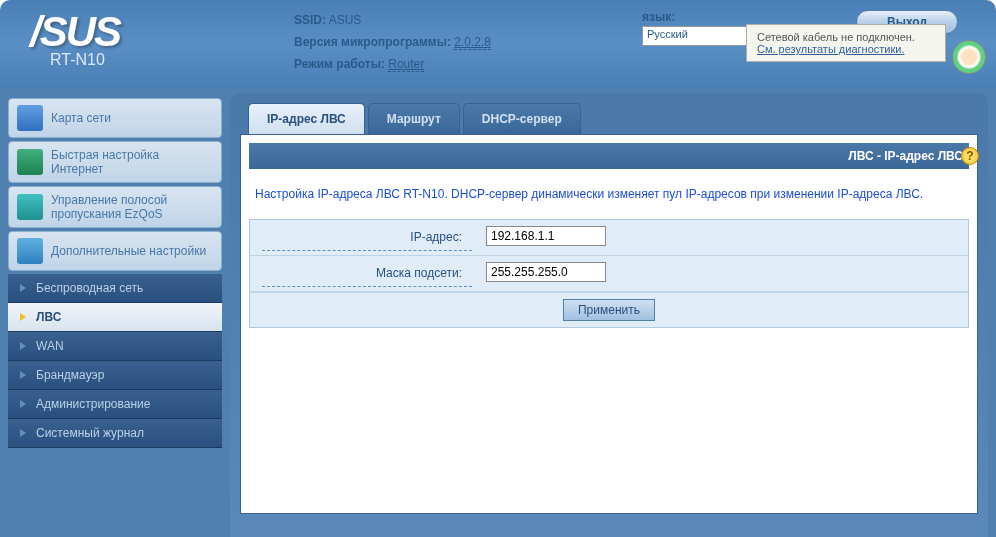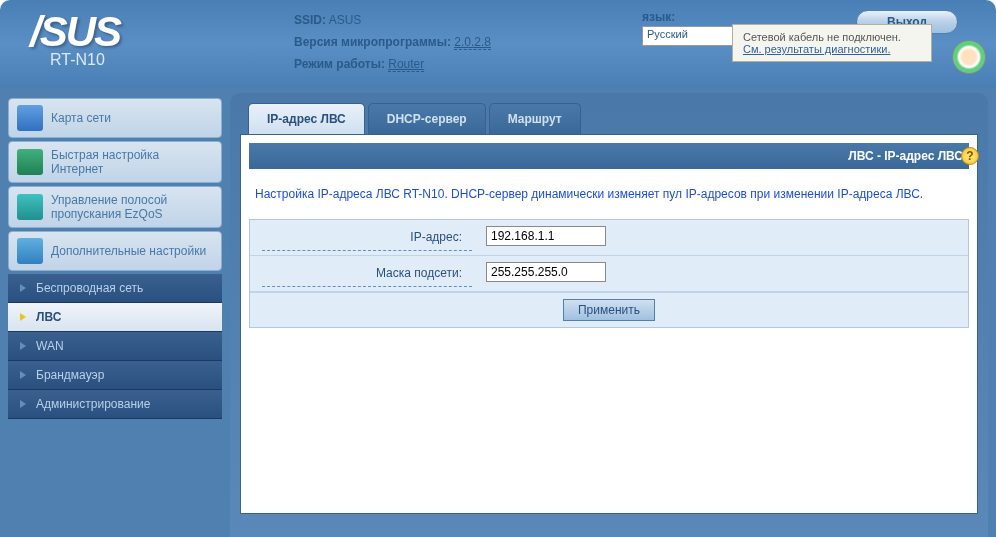--- a/index.html
+++ b/index.html
@@ -38,21 +38,21 @@
   padding: 4px 30px;
   color: #2a5a8a;
   font-weight: bold;
   font-size: 12px;
   cursor: pointer;
 }
 
 .tooltip-popup {
   position: absolute;
   top: 24px;
-  right: 64px;
+  right: 50px;
   background: #f5f5f0;
   border: 1px solid #b0b0a0;
   padding: 6px 10px;
   font-size: 11px;
   color: #555;
   width: 200px;
   z-index: 10;
 }
 .tooltip-popup a { color: #3060a0; text-decoration: underline; }
 
@@ -270,28 +270,29 @@
         <div class="nav-icon icon-adv"></div>
         <span>Дополнительные настройки</span>
       </div>
 
       <div class="sub-nav">
         <div class="sub-item">Беспроводная сеть</div>
         <div class="sub-item active">ЛВС</div>
         <div class="sub-item">WAN</div>
         <div class="sub-item">Брандмауэр</div>
         <div class="sub-item">Администрирование</div>
+        <div class="sub-item">Системный журнал</div>
       </div>
     </div>
 
     <div class="main-area">
       <div class="tabs">
         <div class="tab active">IP-адрес ЛВС</div>
+        <div class="tab">Маршрут</div>
         <div class="tab">DHCP-сервер</div>
-        <div class="tab">Маршрут</div>
       </div>
 
       <div class="content-panel">
         <div class="panel-title">ЛВС - IP-адрес ЛВС</div>
         <div class="help-icon">?</div>
         <div class="description">Настройка IP-адреса ЛВС RT-N10. DHCP-сервер динамически изменяет пул IP-адресов при изменении IP-адреса ЛВС.</div>
 
         <div class="form-table">
           <div class="form-row">
             <div class="form-label-wrap"><span class="form-label">IP-адрес:</span></div>

